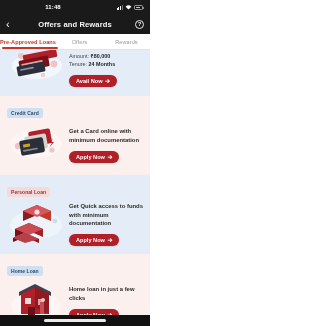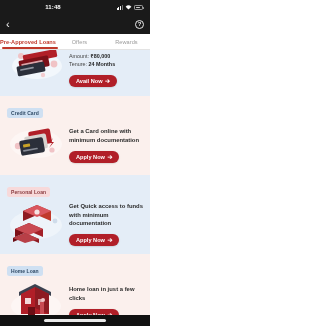--- a/index.html
+++ b/index.html
@@ -126,20 +126,21 @@
         </svg>
       </span>
       <span class="batt">
           <i></i>
         </span>
     </div>
   </div>
 
   <div class="navbar">
     <div class="nav-back">‹</div>
+    <div class="nav-title">Offers and Rewards</div>
     <div class="nav-help">?</div>
   </div>
 
   <div class="tabs">
     <div class="tab active">Pre-Approved Loans</div>
     <div class="tab">Offers</div>
     <div class="tab">Rewards</div>
     <div class="tab-underline"></div>
   </div>
 

